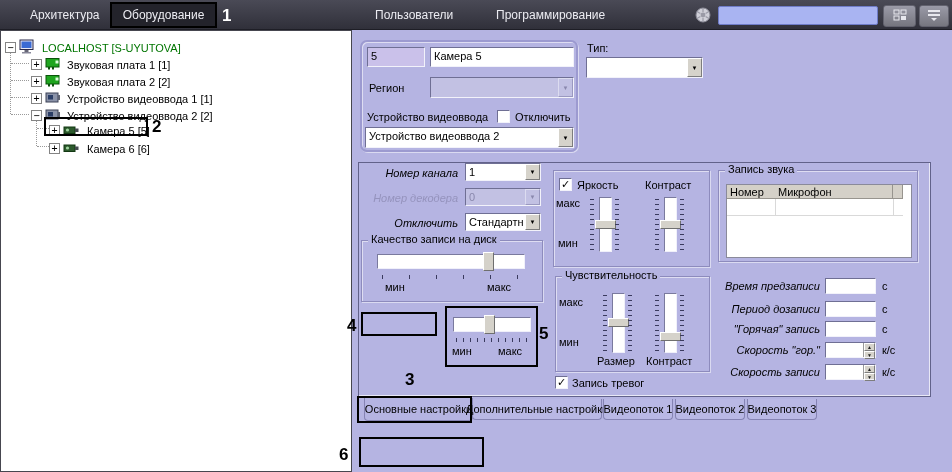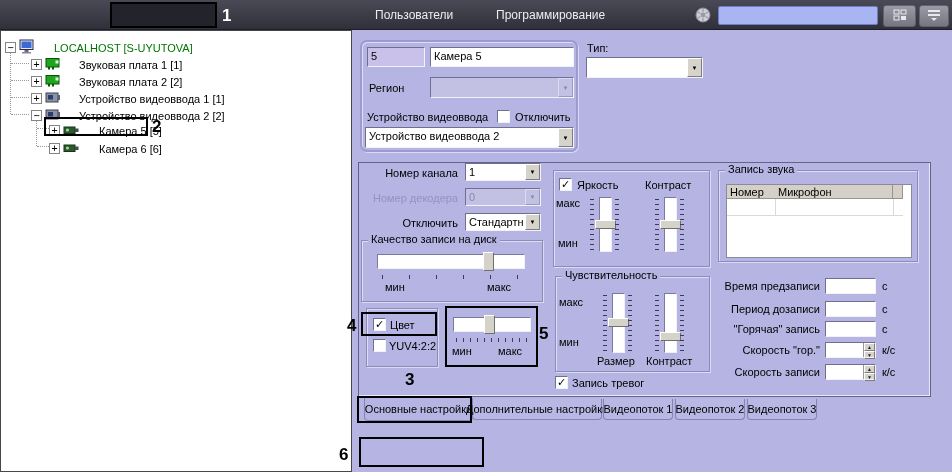--- a/index.html
+++ b/index.html
@@ -18,31 +18,31 @@
     background:linear-gradient(#9a9aa7,#76767f);display:flex;align-items:center;justify-content:center;}
   .search-box{position:absolute;left:718px;top:6px;width:160px;height:19px;
     background:#a9b4f2;border:1px solid #6f7cc8;border-radius:2px;color:#15154a;
     font-size:11px;padding:0 4px;outline:none;}
   
   .tree-panel{position:absolute;left:0;top:30px;width:352px;height:442px;background:#fff;
     border:1px solid #46464f;}
   .tree-row{position:absolute;height:17px;display:flex;align-items:center;white-space:nowrap;}
   .expand{width:11px;height:11px;background:#fff;border:1px solid #848484;flex:none;
     font-size:10px;line-height:9px;text-align:center;color:#000;margin-right:3px;font-family:"DejaVu Sans Mono",monospace;}
-  .tree-label{margin-left:18px;}
+  .tree-label{margin-left:6px;}
   .tree-label.root{color:#007500;}
   .dotline-v{position:absolute;border-left:1px dotted #9a9a9a;width:0;}
   .dotline-h{position:absolute;border-top:1px dotted #9a9a9a;height:0;}
   
   .settings{position:absolute;left:352px;top:30px;width:600px;height:402px;background:#b5b4e2;}
   .bottom-bar{position:absolute;left:352px;top:432px;width:600px;height:40px;
     background:#3d3d4a;border-top:1px solid #60606e;}
   .lbl{position:absolute;white-space:nowrap;}
   .lbl.dis{color:#9593bd;}
-  .lbl.right{text-align:right;}
+  .lbl.right{text-align:right;font-style:italic;}
   .field{position:absolute;background:#fff;border:1px solid;border-color:#6f6f94 #f2f2fa #f2f2fa #6f6f94;
     padding:2px 3px;overflow:hidden;white-space:nowrap;}
   .combo{position:absolute;background:#fff;border:1px solid;border-color:#6f6f94 #f2f2fa #f2f2fa #6f6f94;
     padding:2px 18px 2px 3px;overflow:hidden;white-space:nowrap;}
   .combo .cbtn{position:absolute;right:0;top:0;bottom:0;width:15px;background:#d6d3cb;
     border:1px solid;border-color:#fff #7d7d7d #7d7d7d #fff;display:flex;align-items:center;justify-content:center;}
   .combo .cbtn::after{content:"▼";font-size:6px;color:#000;}
   .combo.disabled{background:#c2c1e3;color:#8a88ad;}
   .combo.disabled .cbtn{background:#c2c1e3;border-color:#dcdcf0 #9a99c0 #9a99c0 #dcdcf0;}
   .combo.disabled .cbtn::after{color:#8a88ad;}
@@ -75,21 +75,23 @@
   .anno-box{position:absolute;border:2px solid #000;pointer-events:none;background:transparent;}
   .anno-num{position:absolute;font-weight:bold;font-size:17px;color:#000;line-height:1;}
   .anno-num.white{color:#fff;}
 </style>
 </head>
 <body>
 
 <div class="screen">
 
   <div class="toolbar">
+    <span class="ttab" style="left:30px">Архитектура</span>
     <div class="ttab-active-box"></div>
+    <span class="ttab" style="left:118px;width:91px;justify-content:center">Оборудование</span>
     <span class="ttab" style="left:375px">Пользователи</span>
     <span class="ttab" style="left:496px">Программирование</span>
     <span style="position:absolute;left:695px;top:7px">
       <svg width="16" height="16" viewBox="0 0 16 16">
           <circle cx="8" cy="8" r="7" fill="#cfcfd8" stroke="#8a8a96"></circle>
           <path d="M8 1v4M8 11v4M1.9 4.5l3.5 2M10.6 9.5l3.4 2M1.9 11.5l3.5-2M10.6 6.5l3.4-2" stroke="#9a9aa6" stroke-width="1.2"></path>
           <circle cx="8" cy="8" r="2.4" fill="#9a9aa6"></circle>
         </svg>
     </span>
     <input class="search-box" value="" style="">
@@ -315,26 +317,20 @@
     <div class="lbl" style="left:530px;top:314px">к/с</div>
 
     <div class="lbl right" style="left:368px;top:336px;width:100px">Скорость записи</div>
     <div class="field" style="left:473px;top:334px;width:51px;height:16px"></div>
     <div class="spin" style="left:511px;top:335px;height:14px">
         <span>▲</span>
         <span>▼</span>
       </div>
     <div class="lbl" style="left:530px;top:336px">к/с</div>
 
-    <div class="group" style="left:14px;top:278px;width:72px;height:59px">
-      <div class="cb checked" style="left:6px;top:9px"></div>
-      <div class="lbl" style="left:23px;top:10px">Цвет</div>
-      <div class="cb" style="left:6px;top:30px"></div>
-      <div class="lbl" style="left:22px;top:31px">YUV4:2:2</div>
-    </div>
 
     <div class="htrack" style="left:101px;top:287px;width:78px;height:15px"></div>
     <div class="hthumb" style="left:132px;top:285px;width:11px;height:19px"></div>
     <div class="hticks" style="left:104px;top:308px;width:74px;background:repeating-linear-gradient(to right,#3a3a5e 0 1px,transparent 1px 7px)"></div>
     <div class="lbl" style="left:100px;top:315px">мин</div>
     <div class="lbl" style="left:146px;top:315px">макс</div>
 
     <div class="tab active" style="left:12px;top:368px;width:109px">
         <span>Основные настройки</span>
       </div>

